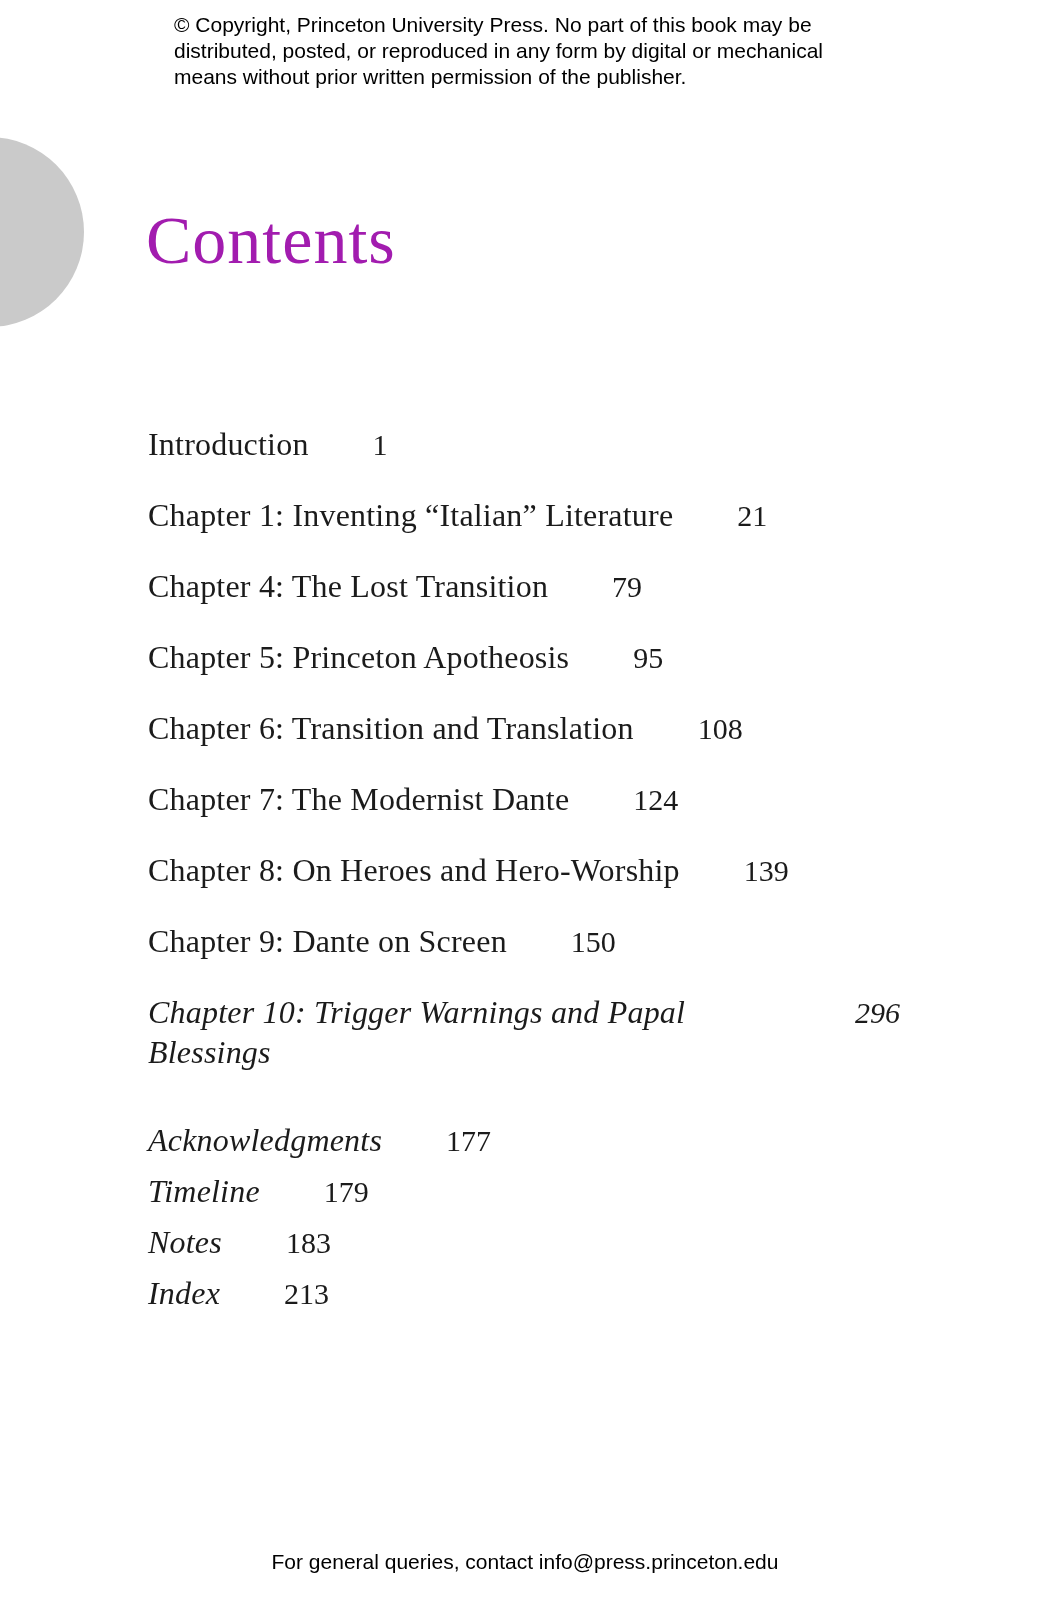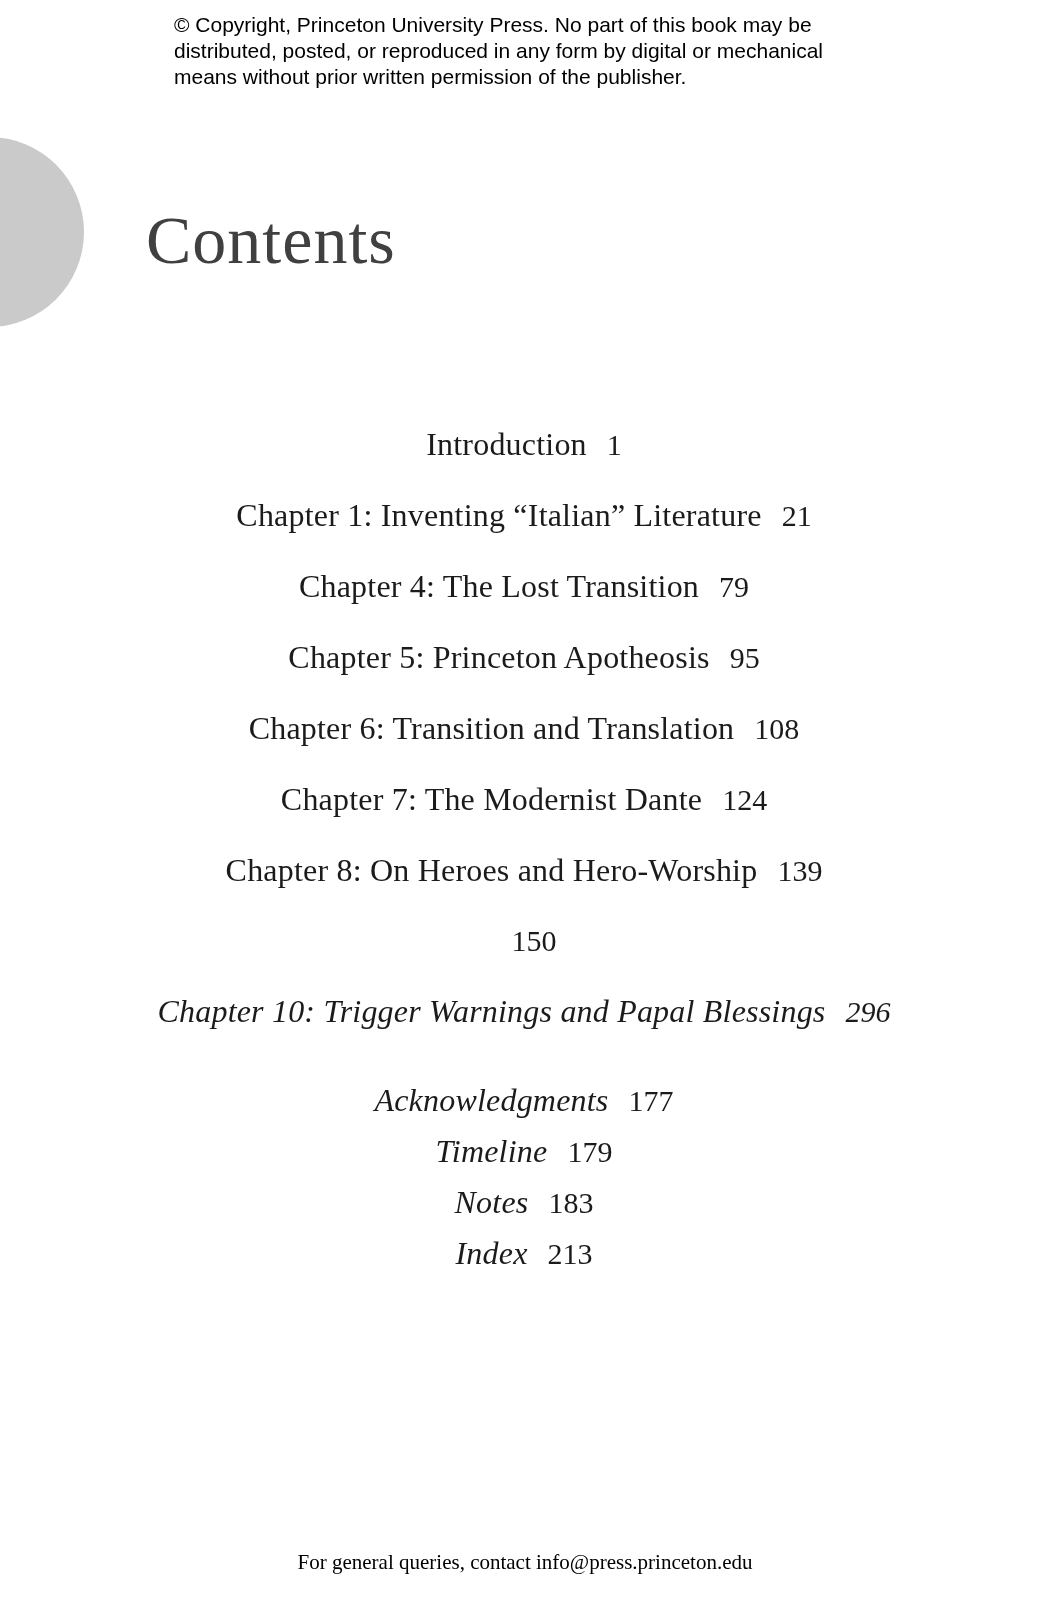--- a/index.html
+++ b/index.html
@@ -32,52 +32,53 @@
     border-radius: 50%;
   }
   .page-title {
     position: absolute;
     left: 146px;
     top: 200px;
     font-size: 68px;
     line-height: 80px;
     font-weight: 400;
     letter-spacing: 1px;
-    color: #404040;
+    color: #a21caf;
   }
   .toc {
     position: absolute;
     left: 148px;
     top: 424px;
     width: 752px;
   }
   .toc-row {
     display: flex;
-    justify-content: center;
+    justify-content: flex-start;
     align-items: baseline;
     font-size: 32px;
     line-height: 40px;
     margin-bottom: 30px;
+    gap: 44px;
   }
   .toc-row.last-chapter { margin-bottom: 48px; font-style: italic; }
   .toc-row.back-matter { margin-bottom: 10px; }
   .entry-label { letter-spacing: 0.2px; }
   .emph { font-style: italic; }
   .entry-page {
     font-size: 30px;
     font-variant-numeric: oldstyle-nums;
     padding-left: 20px;
   }
   .footer {
     position: absolute;
     left: 0;
     right: 0;
     top: 1550px;
     text-align: center;
-    font-family: Liberation Serif, serif;
+    font-family: Liberation Sans, sans-serif;
     font-size: 21px;
     color: #000000;
   }
 </style>
 </head>
 <body>
 
 <div class="page" style="background: rgb(255, 255, 255); color: rgb(27, 27, 27);">
 
   <div class="copyright">
@@ -123,20 +124,21 @@
       <span class="entry-label"><span>Chapter 7: The Modernist Dante</span><span class="emph"></span></span>
       <span class="entry-page">124</span>
     </div>
 
     <div class="toc-row">
       <span class="entry-label"><span>Chapter 8: On Heroes and Hero-Worship</span><span class="emph"></span></span>
       <span class="entry-page">139</span>
     </div>
 
     <div class="toc-row">
+      <span class="entry-label"><span>Chapter 9: Dante on Screen</span><span class="emph"></span></span>
       <span class="entry-page">150</span>
     </div>
 
     <div class="toc-row last-chapter">
       <span class="entry-label"><span>Chapter 10: Trigger Warnings and Papal Blessings</span><span class="emph"></span></span>
       <span class="entry-page">296</span>
     </div>
 
     <div class="toc-row back-matter">
       <span class="entry-label"><span></span><span class="emph">Acknowledgments</span></span>

